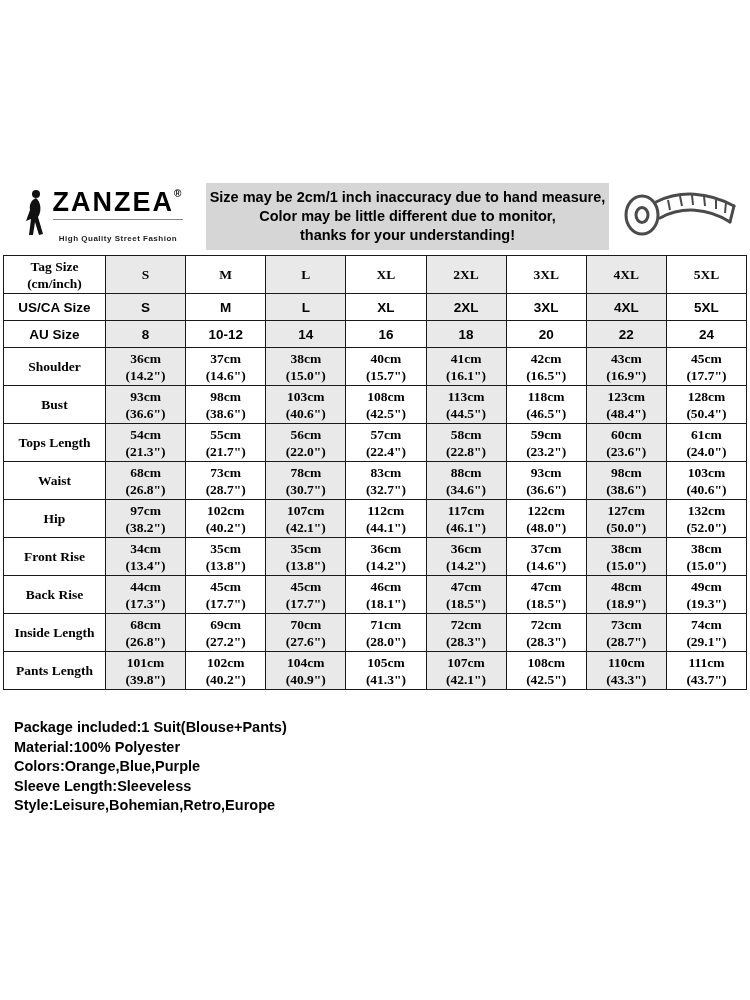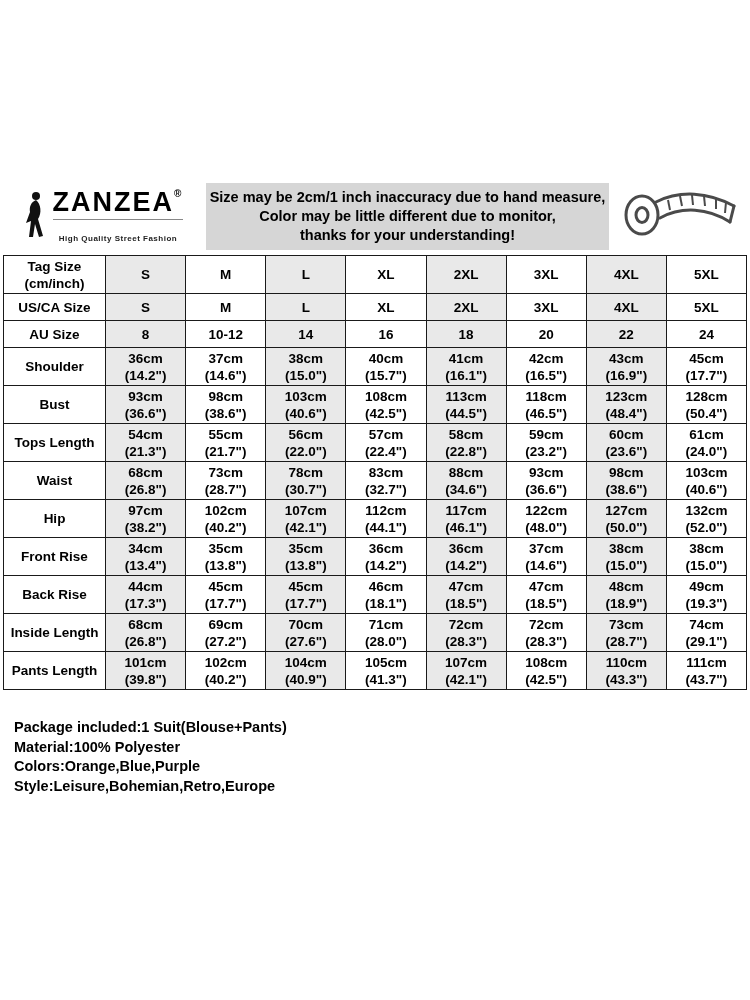--- a/index.html
+++ b/index.html
@@ -4,38 +4,38 @@
 <style>
   html, body { margin:0; padding:0; }
   body {
     width:750px; height:1000px; background:#ffffff;
     font-family:"Liberation Sans", sans-serif; color:#000;
   }
   .page { position:relative; width:750px; height:1000px; background:#fff; overflow:hidden; }
 
   
   .header { position:absolute; top:180px; left:0; width:750px; height:72px; display:flex; align-items:center; }
-  .logo { width:205px; display:flex; align-items:flex-end; justify-content:center; gap:5px; }
+  .logo { width:205px; display:flex; align-items:flex-start; justify-content:center; gap:5px; }
   .logo-text { text-align:center; }
   .brand { font-size:27px; font-weight:bold; letter-spacing:2px; line-height:1; white-space:nowrap; }
   .reg { font-size:10px; font-weight:bold; vertical-align:top; }
   .tagline { font-size:8px; font-weight:bold; letter-spacing:0.5px; color:#222; margin-top:3px; border-top:1px solid #888; padding-top:14px; white-space:nowrap; }
   .notice { flex:1; display:flex; justify-content:center; }
   .notice-box { background:var(--notice-bg,#d6d6d6); padding:5px 4px; text-align:center;
                 font-weight:bold; font-size:14.5px; line-height:19px; }
   .tape { width:140px; display:flex; justify-content:center; align-items:center; }
 
   
   .size-table { position:absolute; top:255px; left:3px; width:744px;
                 border-collapse:collapse; table-layout:fixed; text-align:center; }
   .size-table td { border:1px solid var(--border-color,#1a1a1a); font-weight:bold;
                    font-size:13.5px; line-height:17px; vertical-align:middle; padding:1px 0;
                    overflow:hidden; }
   .col-label { width:102px; }
-  tr.row-tall { height:38px; }
+  tr.row-tall { height:38px;font-family:Liberation Serif, serif; }
   tr.row-short { height:27px;margin-top:36px; }
   td.striped { background:var(--stripe,#e9e9e9); }
 
   
   .details { position:absolute; top:718px; left:14px; font-weight:bold; font-size:14.5px; line-height:19.5px; }
   .detail-line { white-space:nowrap; }
 </style>
 </head>
 <body>
 
@@ -513,16 +513,17 @@
             <div>(43.7")</div>
           </td>
         </tr>
       </tbody>
   </table>
 
   <div class="details">
       <div class="detail-line">Package included:1 Suit(Blouse+Pants)</div>
       <div class="detail-line">Material:100% Polyester</div>
       <div class="detail-line">Colors:Orange,Blue,Purple</div>
+      <div class="detail-line">Sleeve Length:Sleeveless</div>
       <div class="detail-line">Style:Leisure,Bohemian,Retro,Europe</div>
     </div>
 
 </div>
 
 </body></html>

